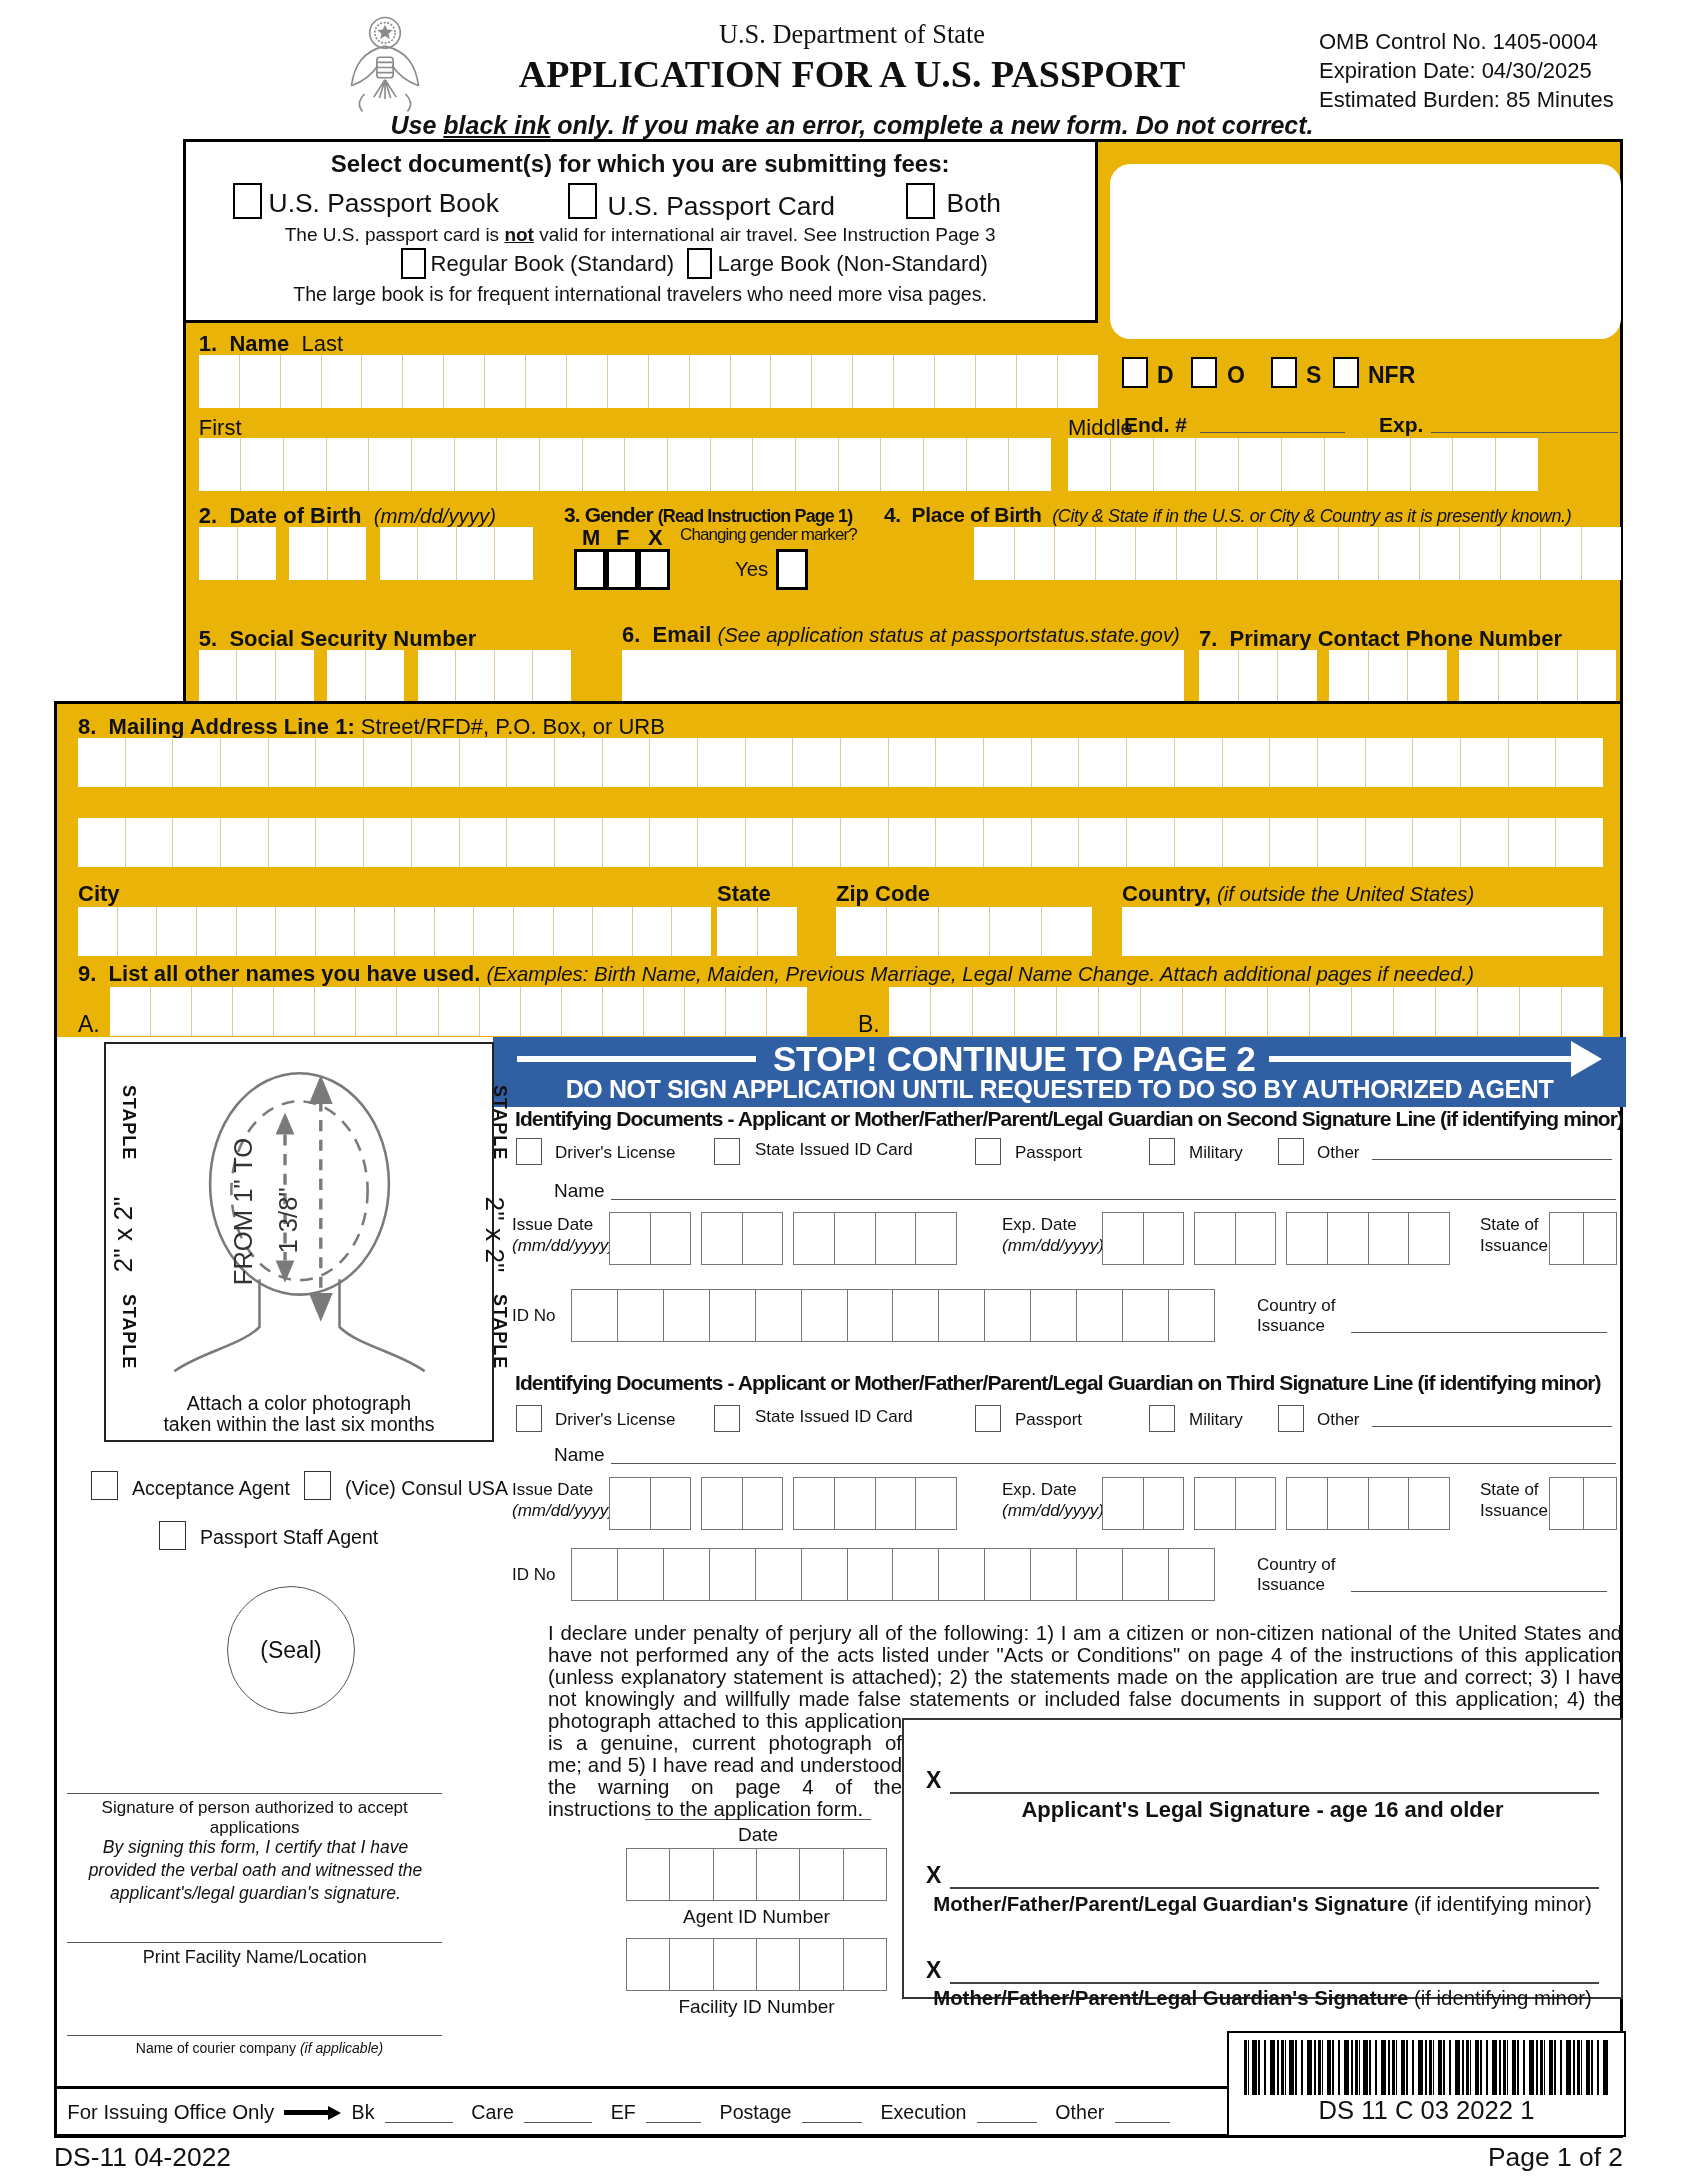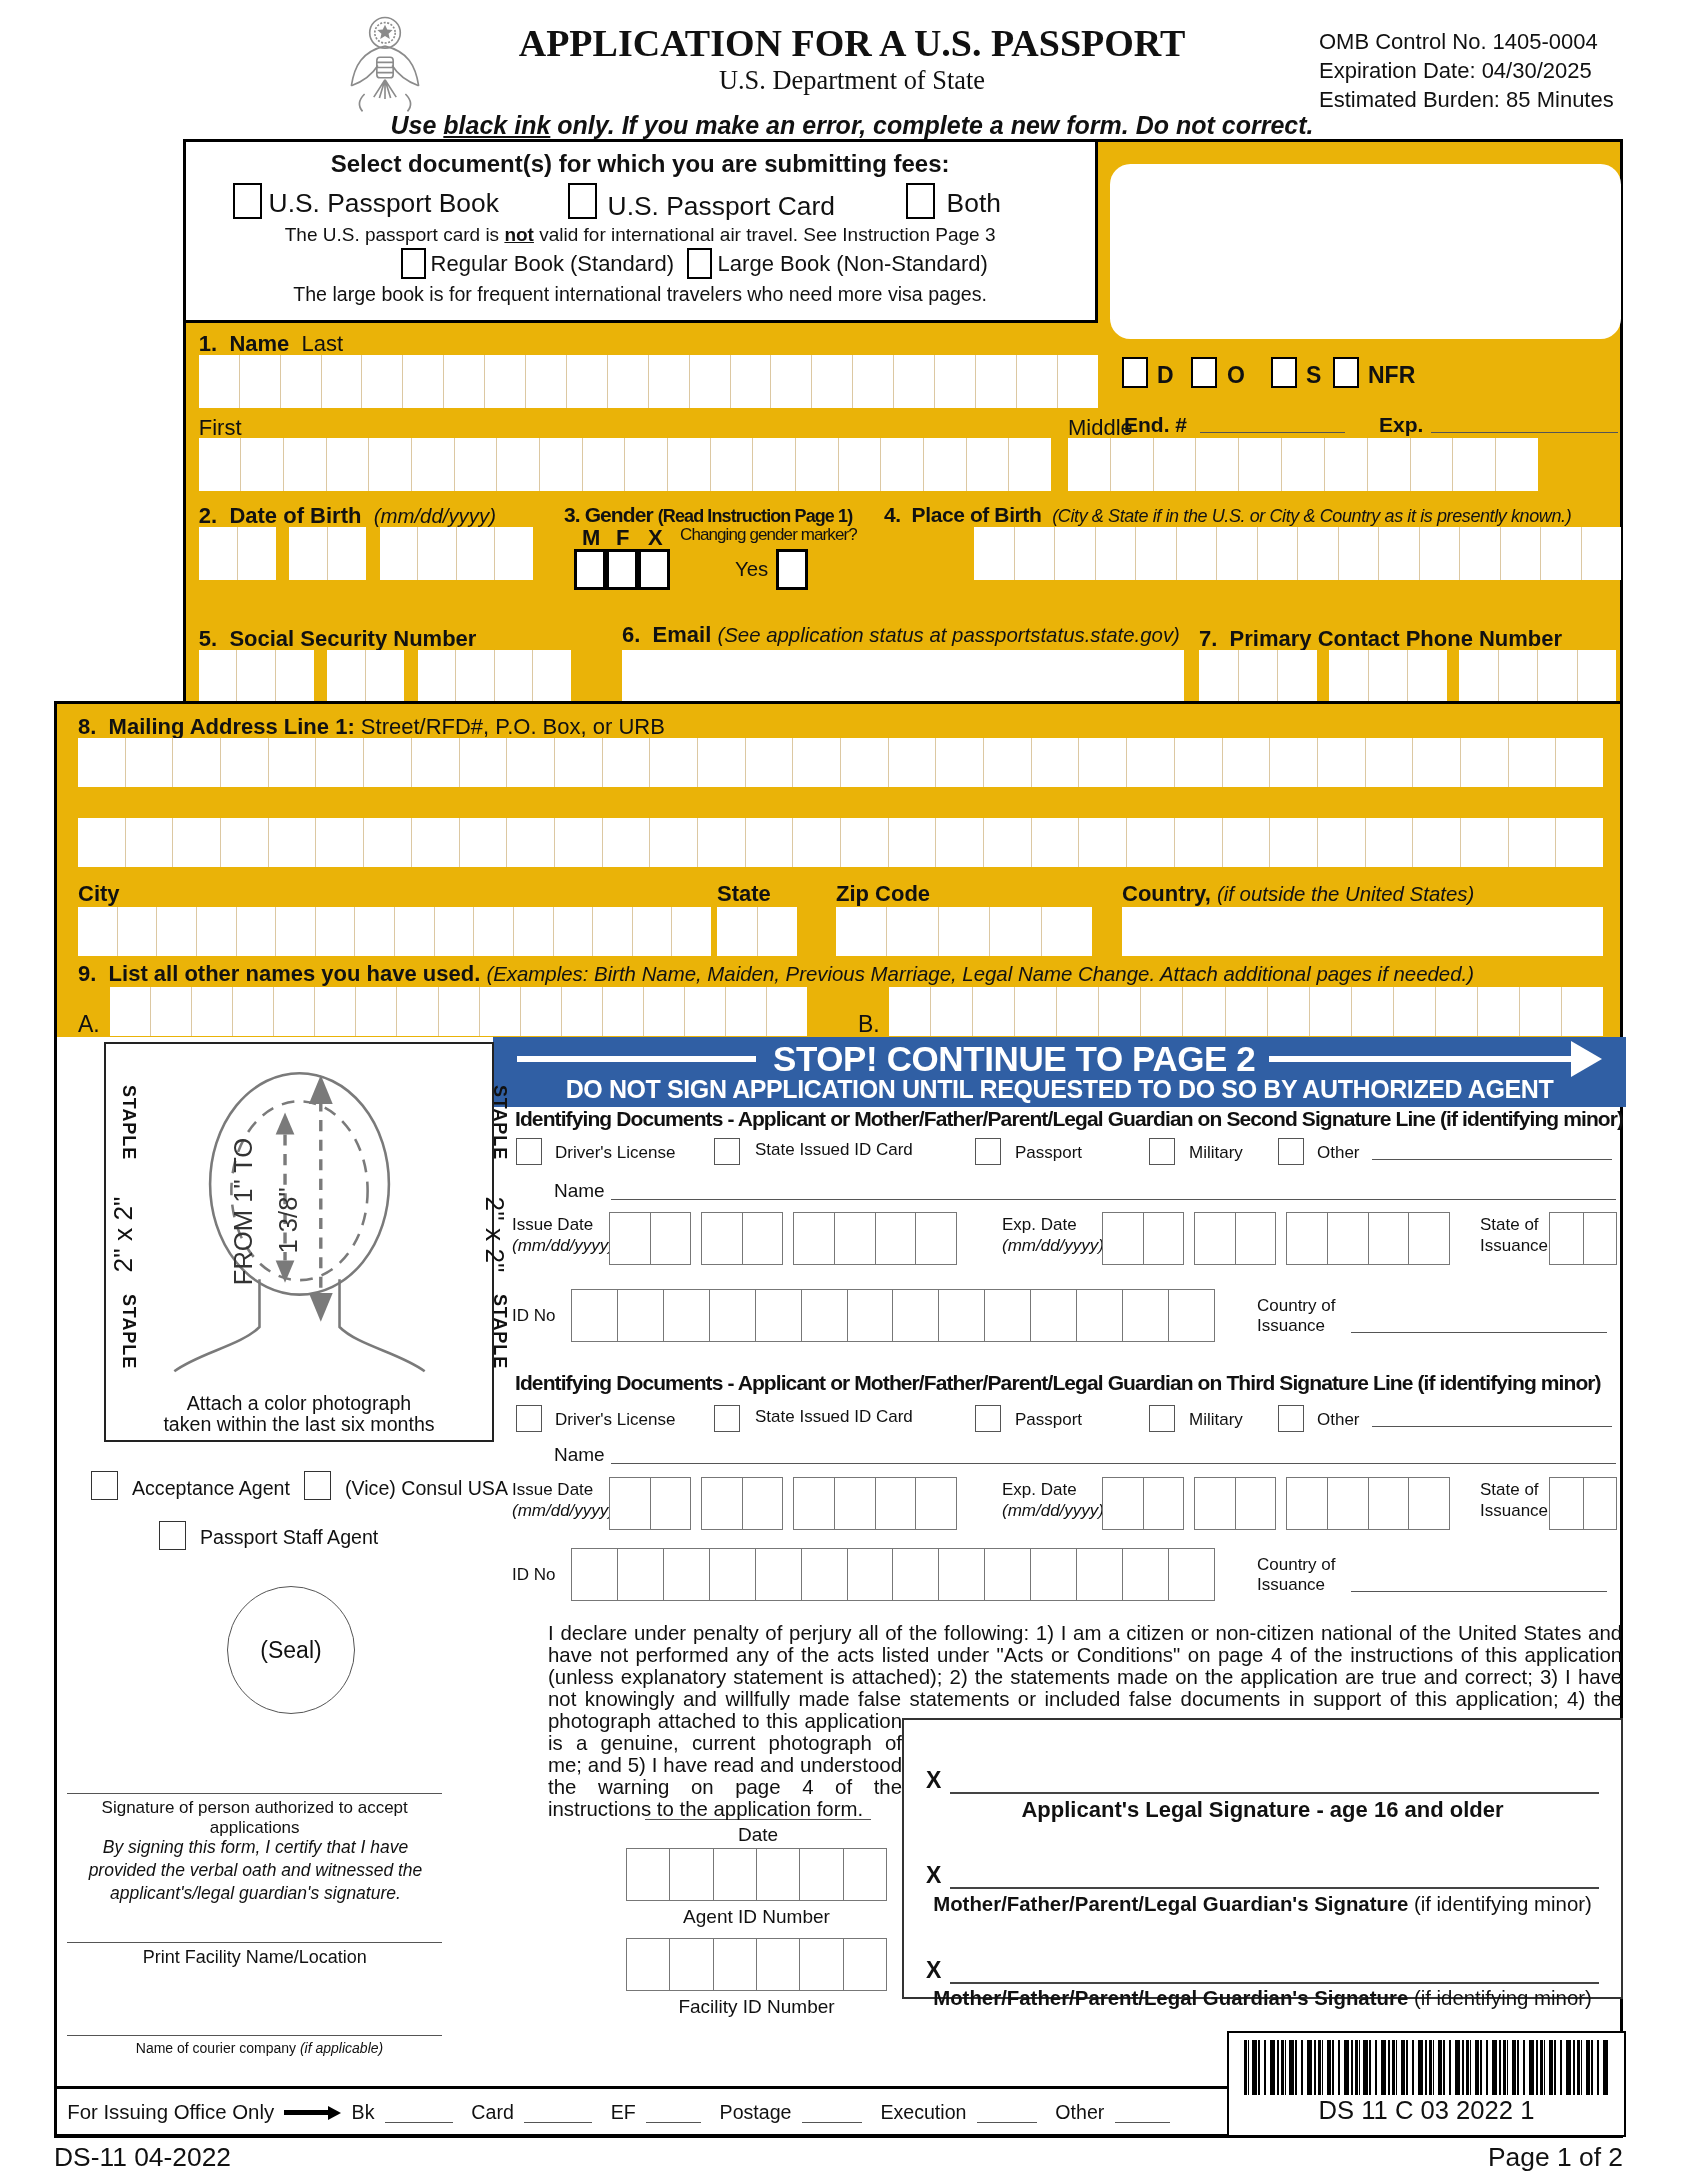--- a/index.html
+++ b/index.html
@@ -61,22 +61,22 @@
         <path d="M17 72 C 30 67 38 60 43 52 M83 72 C 70 67 62 60 57 52"></path>
         <rect x="42" y="44" width="16" height="20" rx="3"></rect>
         <path d="M42 49 h16 M42 54 h16 M42 59 h16"></path>
         <path d="M50 66 l-11 17 M50 66 l11 17 M50 66 v19 M50 66 l-5.5 18 M50 66 l5.5 18"></path>
         <path d="M30 80 q-9 9 -2 17 M70 80 q9 9 2 17"></path>
       </g>
       <path d="M50 12 l2.2 4.8 5.3 .5 -4 3.5 1.2 5.2 -4.7 -2.8 -4.7 2.8 1.2 -5.2 -4 -3.5 5.3 -.5 z" fill="#8b8b8b"></path>
     </svg>
   </div>
   <div class="abs ctr" style="left:358px;top:19px;width:988px">
+    <div class="ser" style="font-size:26.4px">U.S. Department of State</div>
     <div class="ser b" style="font-size:38px;margin-top:1.7px">APPLICATION FOR A U.S. PASSPORT</div>
-    <div class="ser" style="font-size:26.4px">U.S. Department of State</div>
   </div>
   <div class="abs" style="left:1319px;top:27px;width:341px;font-size:22px;line-height:29px">
     <div>OMB Control No. 1405-0004</div>
     <div>Expiration Date: 04/30/2025</div>
     <div>Estimated Burden: 85 Minutes</div>
   </div>
   <div class="abs ctr b it" style="left:358px;top:111px;width:988px;font-size:25px">
     <span>Use </span><span style="text-decoration:underline">black ink</span><span> only. If you make an error, complete a new form. Do not correct.</span>
   </div>
 
@@ -708,21 +708,21 @@
 
     <div class="abs" style="left:0;top:1049px;width:1170px;height:51px;border-top:3.4px solid #000">
       <div style="display:flex;align-items:center;gap:10.2px;padding:12px 0 0 10.2px">
         <span style="font-size:20.4px">For Issuing Office Only</span>
         <span class="blkarrow">
             <span class="sh"></span>
             <span class="hd"></span>
           </span>
         <span style="font-size:19.6px">Bk</span>
           <span class="uline" style="width:68px"></span>
-        <span style="font-size:19.6px;margin-left:8.5px">Card</span>
+        <span style="font-size:19.6px;margin-left:8.5px">Care</span>
           <span class="uline" style="width:68px"></span>
         <span style="font-size:19.6px;margin-left:8.5px">EF</span>
           <span class="uline" style="width:55px"></span>
         <span style="font-size:19.6px;margin-left:8.5px">Postage</span>
           <span class="uline" style="width:60px"></span>
         <span style="font-size:19.6px;margin-left:8.5px">Execution</span>
           <span class="uline" style="width:60px"></span>
         <span style="font-size:19.6px;margin-left:8.5px">Other</span>
           <span class="uline" style="width:55px"></span>
       </div>

